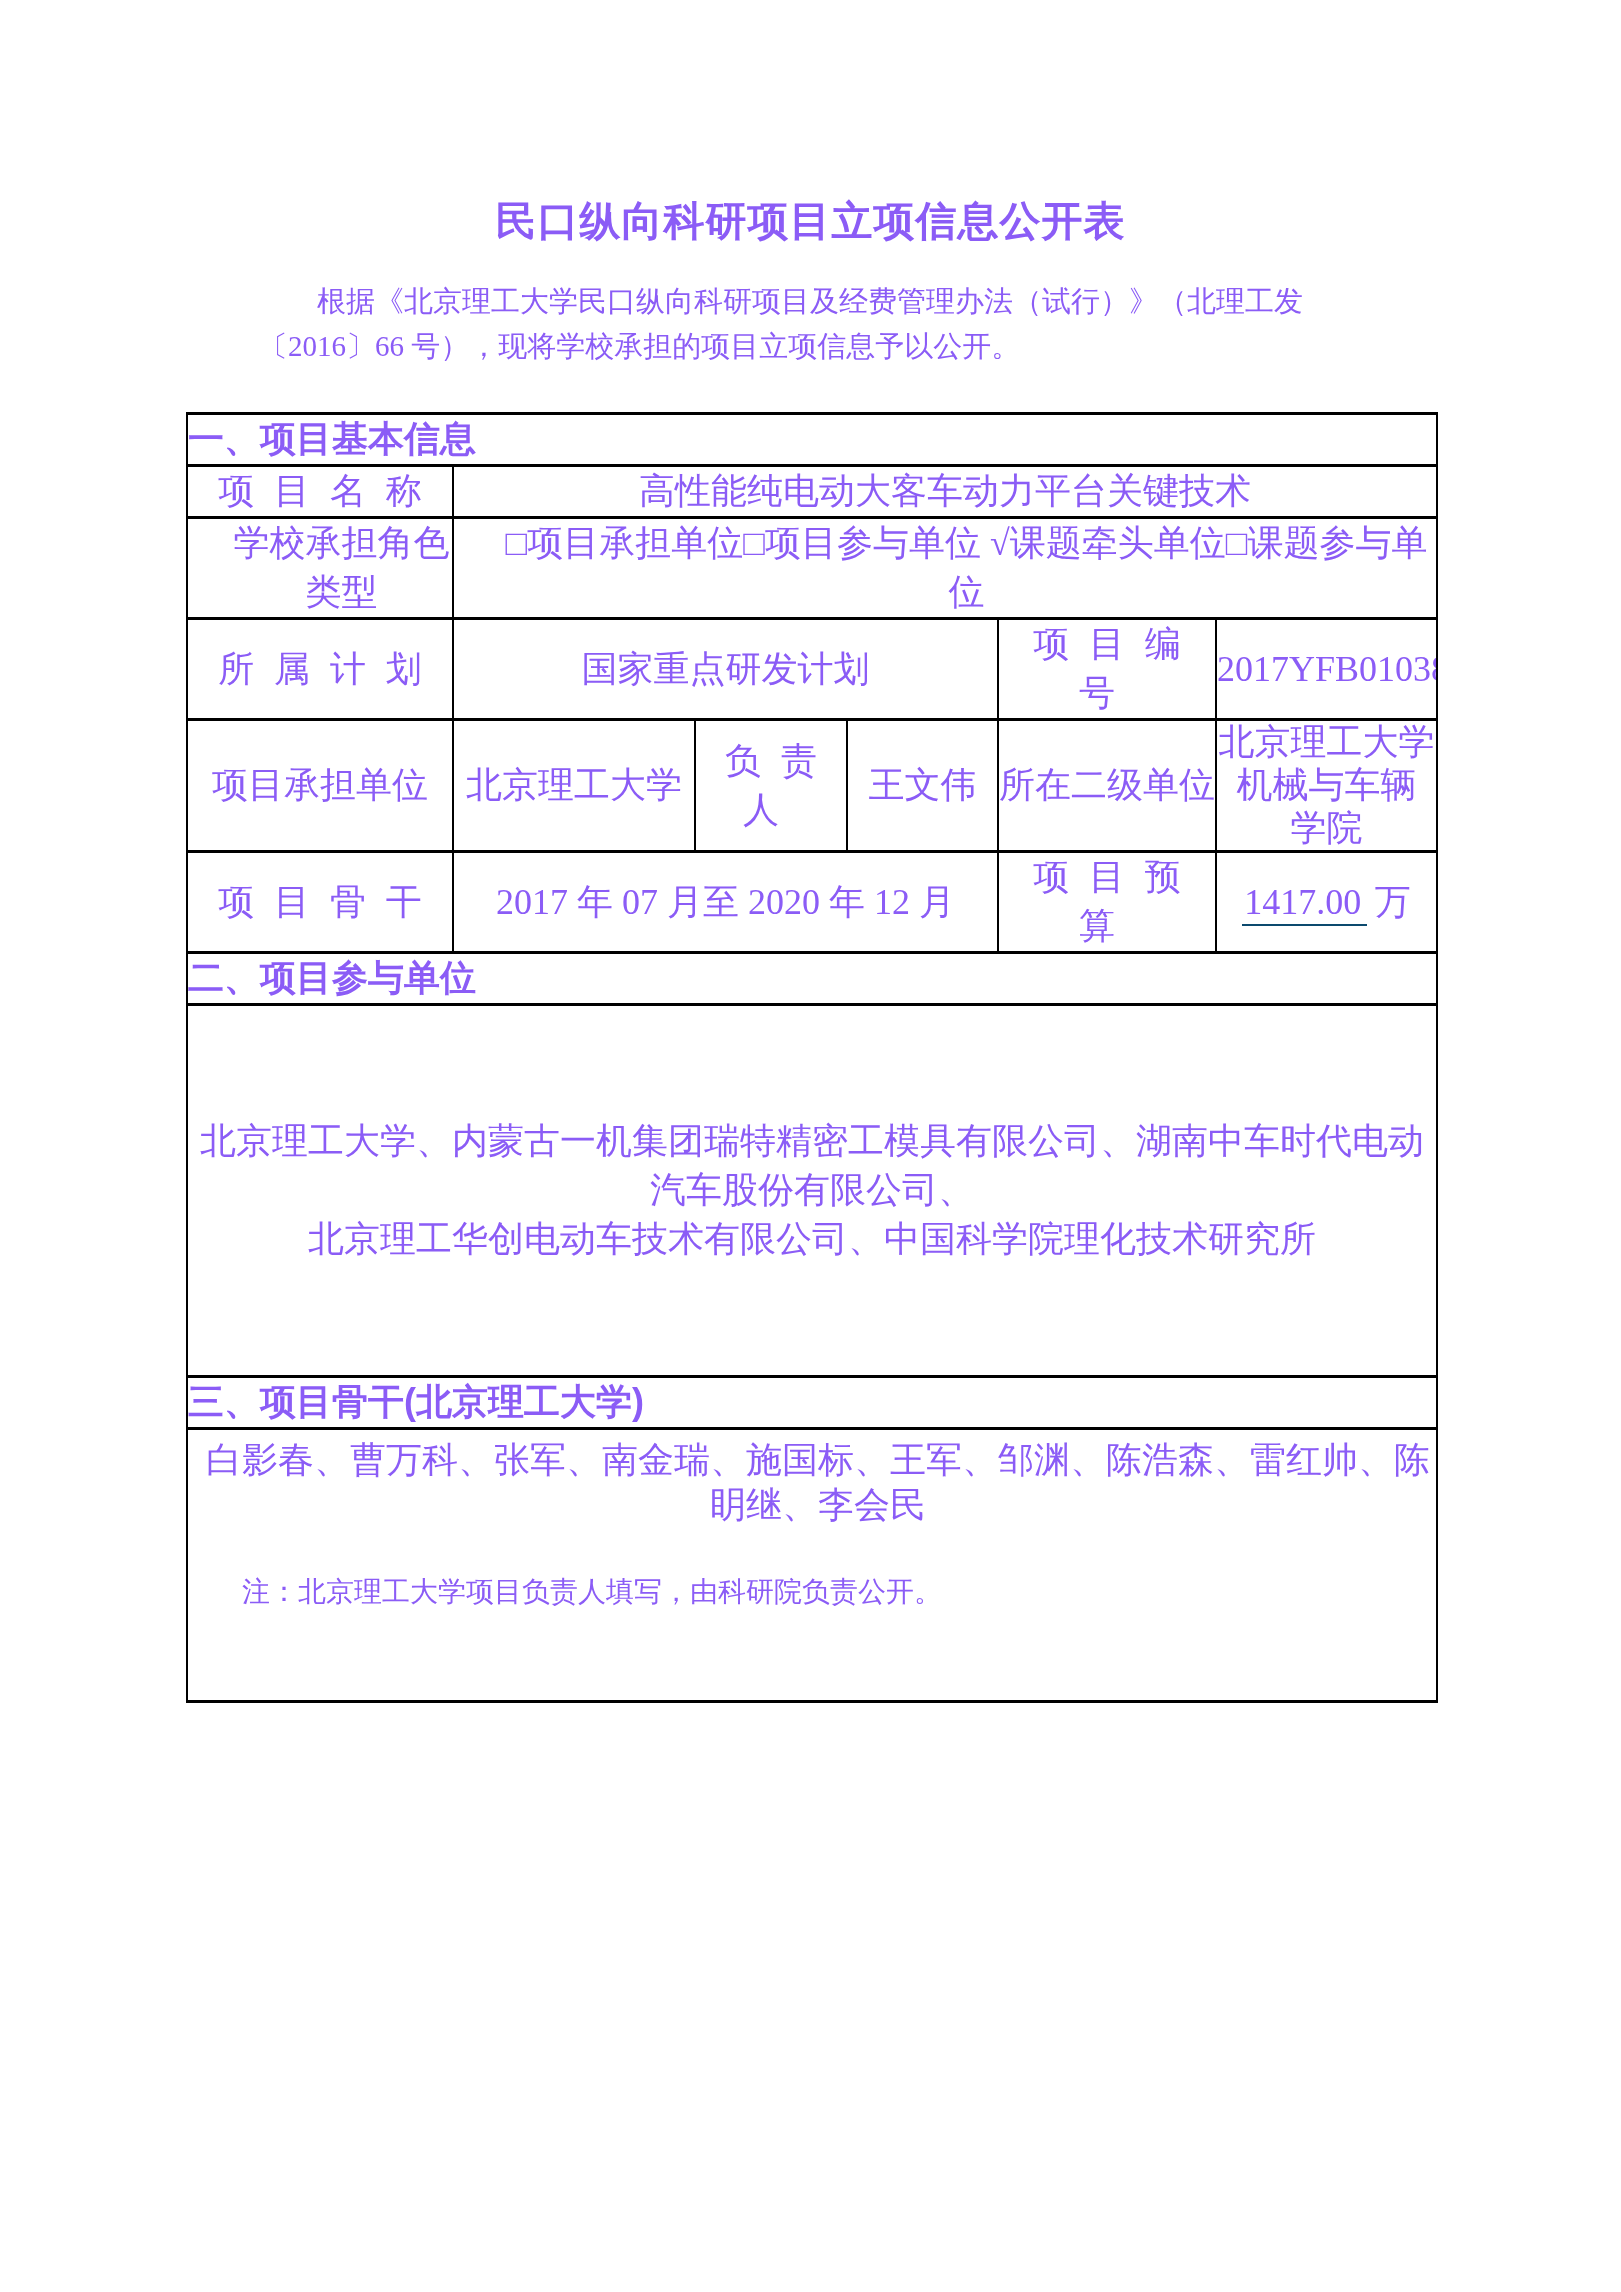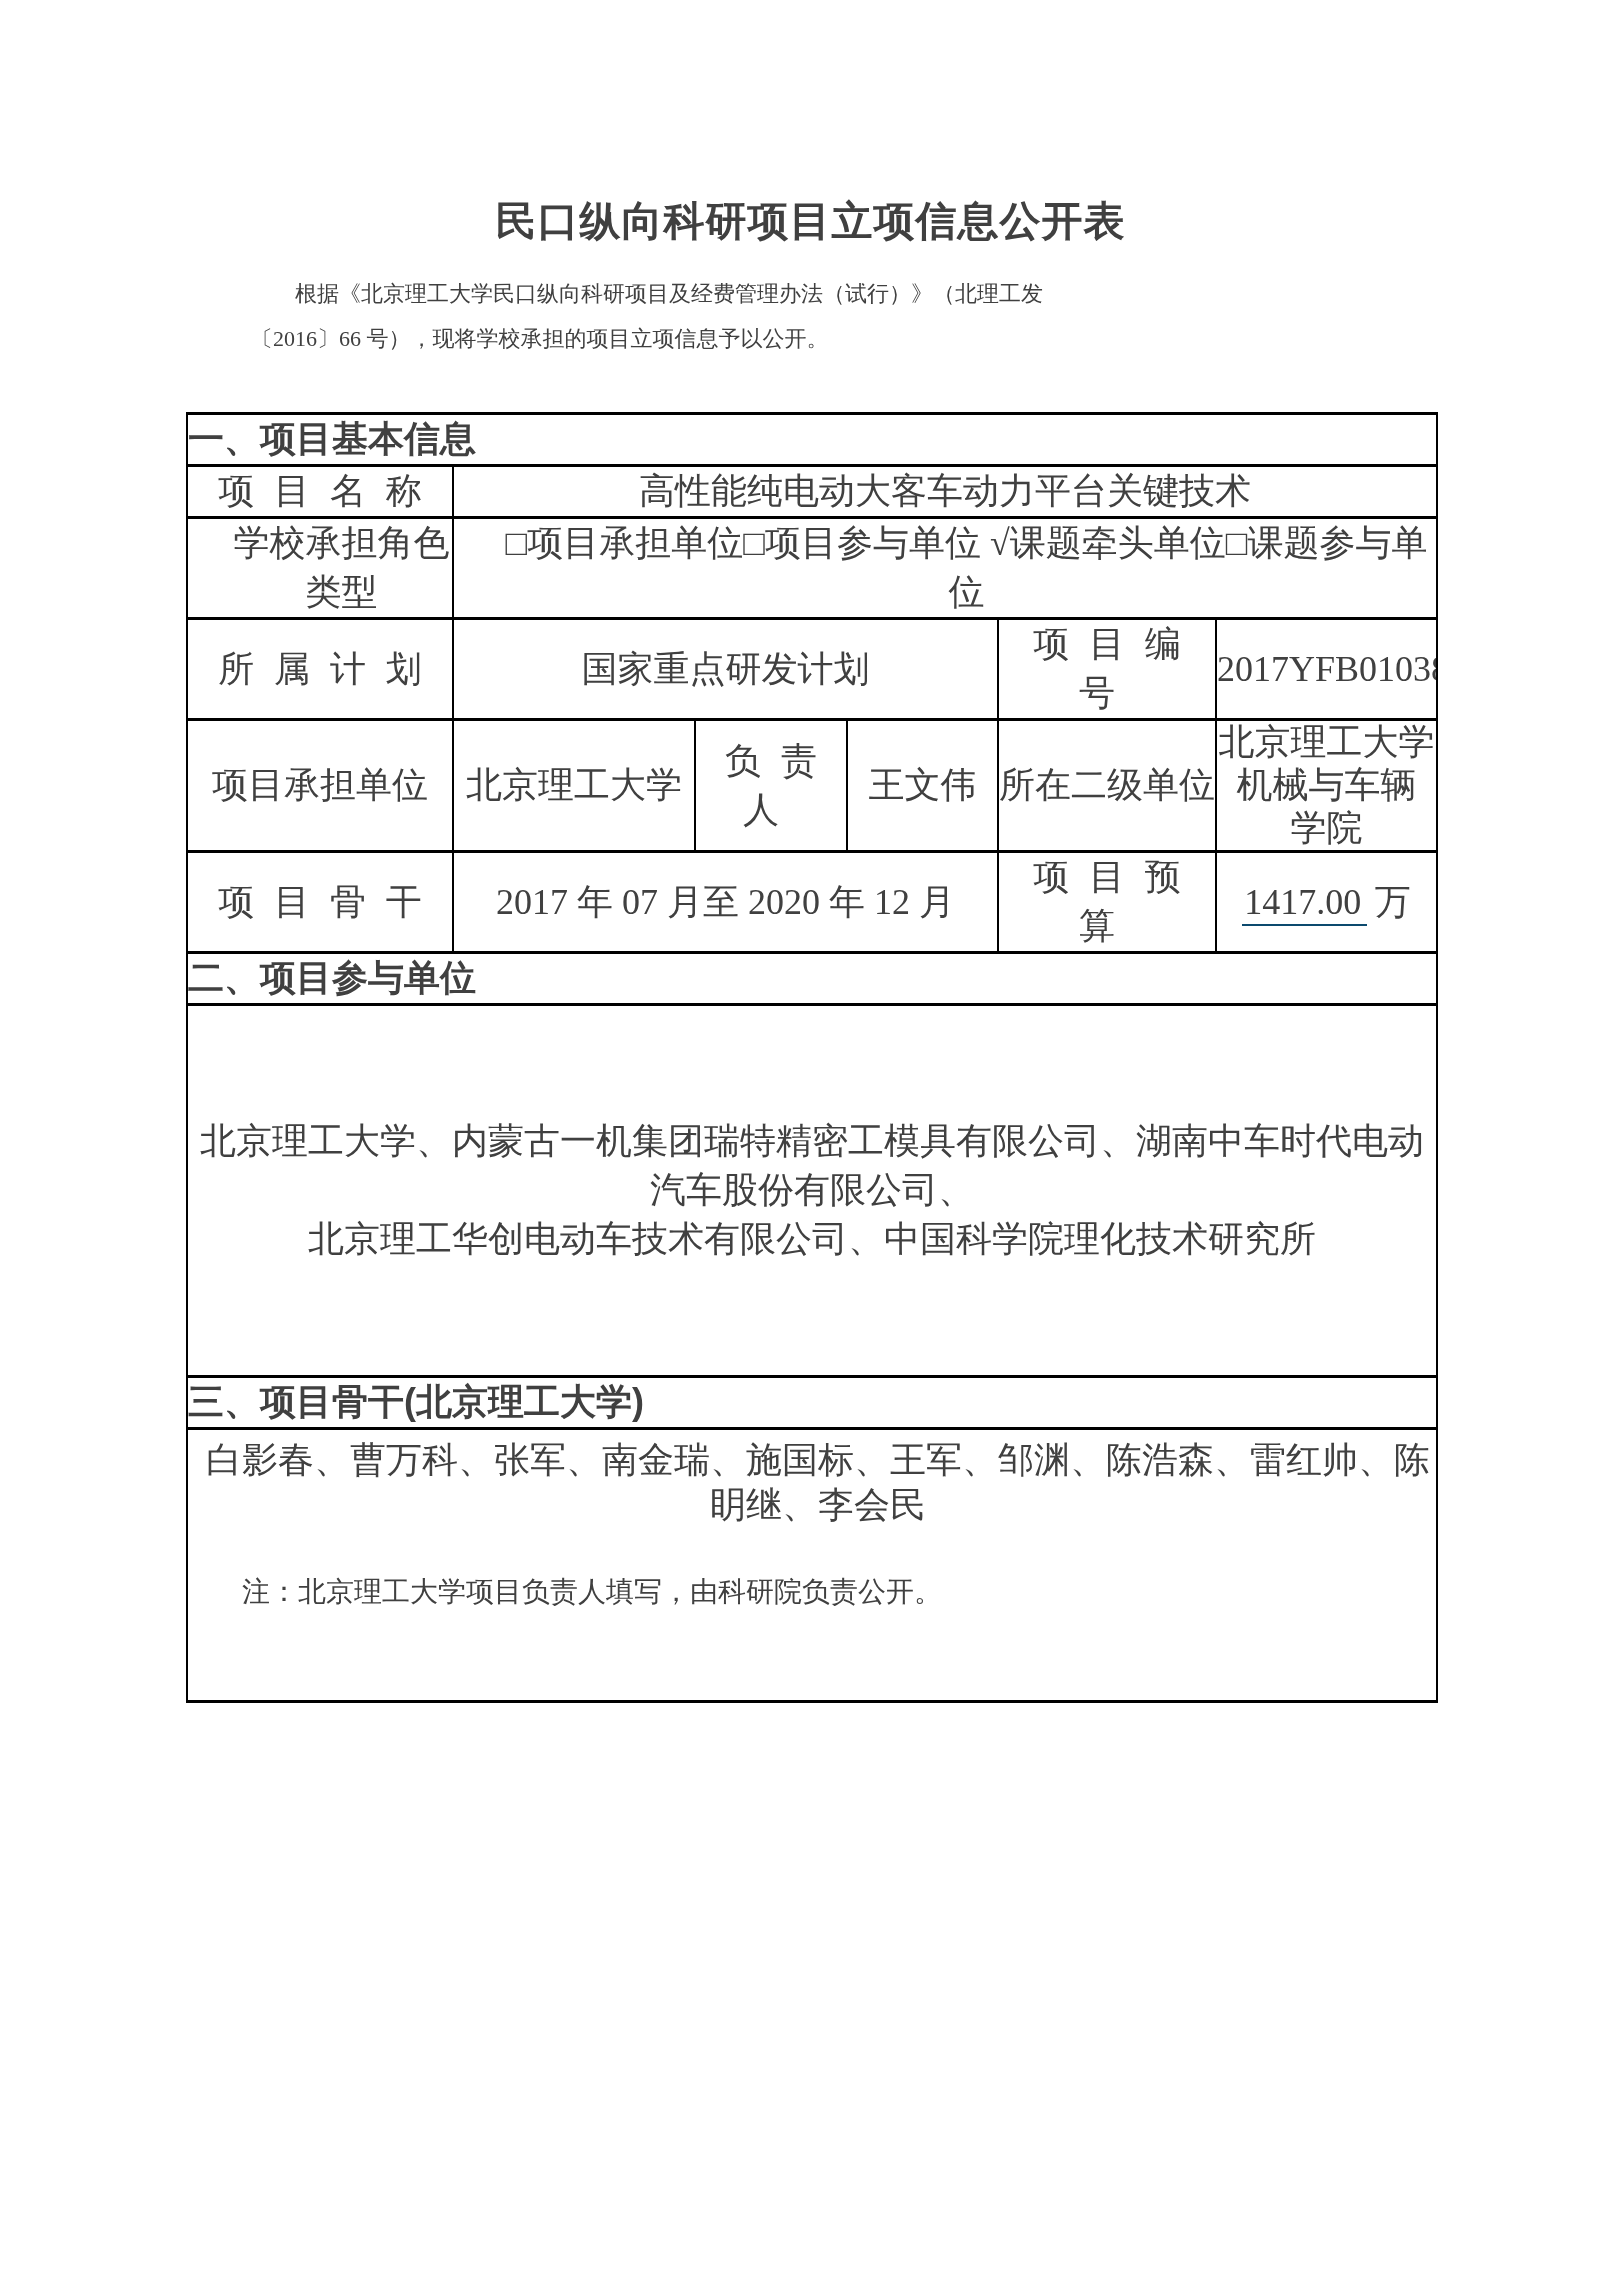--- a/index.html
+++ b/index.html
@@ -2,38 +2,38 @@
 <html><head>
 <meta charset="utf-8">
 <style>
   html,body{margin:0;padding:0;background:#e8e8e8;}
   .page{
     position:relative;
     width:1621px;height:2293px;
     background:#ffffff;
     margin:0 auto;
     font-family:"Liberation Serif","DejaVu Serif",serif;
-    color:#404040;
+    color:#8b5cf6;
     overflow:hidden;
   }
   .doc-title{
     position:absolute;left:0;top:196px;width:100%;
     text-align:center;
     font-family:"Liberation Sans","DejaVu Sans",sans-serif;
     font-weight:bold;
     font-size:41px;line-height:51px;
     letter-spacing:1px;
     margin:0;
   }
   .intro{
     position:absolute;left:243px;top:263px;width:1127px;
-    font-size:22px;line-height:45px;
+    font-size:29px;line-height:45px;
     text-indent:2em;
     white-space:pre-line;
-    margin:8px;
+    margin:16px;
   }
   table.main{
     position:absolute;left:186px;top:412px;
     width:1249px;
     border-collapse:collapse;
     table-layout:fixed;
     border:2.9px solid #000;
   }
   table.main td{
     border:2.9px solid #000;

